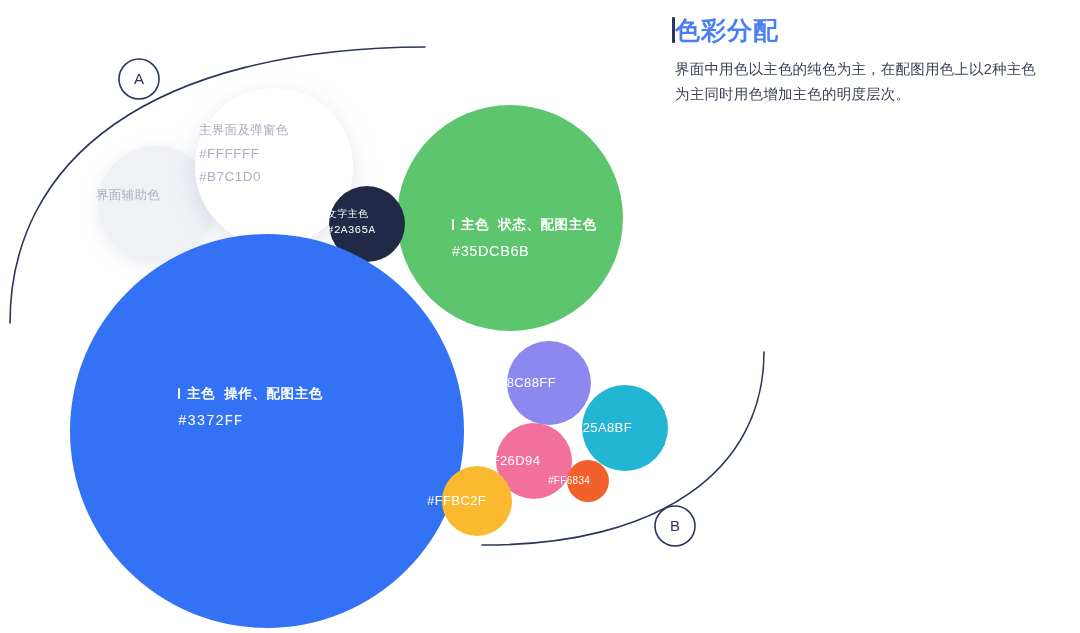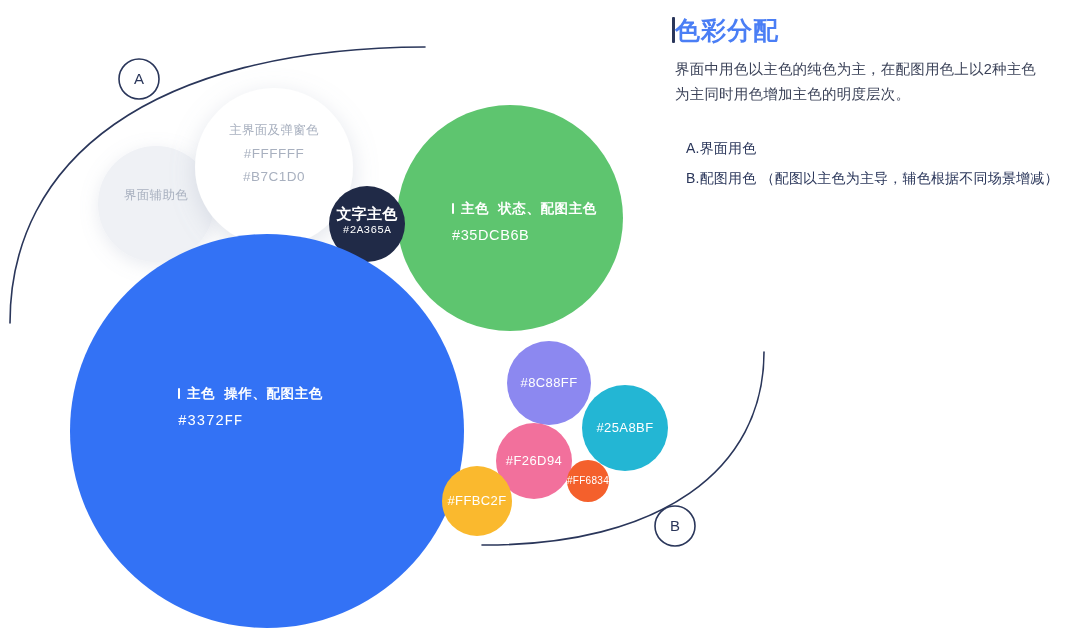--- a/index.html
+++ b/index.html
@@ -75,21 +75,21 @@
   }
 
   
   .lbl {
     position: absolute;
     white-space: nowrap;
   }
   .lbl .line {
     display: block;
   }
-  .lbl-center { text-align: center; }
+  .lbl-center { text-align: left; }
 
   .sw-title {
     font-size: 12.5px;
     line-height: 23px;
     letter-spacing: 0.3px;
   }
   .sw-hex {
     font-size: 13.5px;
     line-height: 23px;
     letter-spacing: 0.5px;
@@ -127,23 +127,23 @@
     font-size: 10px;
     line-height: 16px;
     letter-spacing: 0.3px;
   }
   .small-hex {
     font-size: 13px;
     line-height: 18px;
     letter-spacing: 0.4px;
   }
   .navy-t {
-    font-size: 15px;
+    font-size: 10px;
     line-height: 16px;
-    font-weight: bold;
+    font-weight: normal;
     letter-spacing: 0.3px;
   }
   .navy-h {
     font-size: 11px;
     line-height: 16px;
     letter-spacing: 0.3px;
     font-family: Liberation Mono, monospace;
   }
 
   .marker-letter {
@@ -209,21 +209,21 @@
     <span class="line sw-title">主界面及弹窗色</span>
     <span class="line sw-hex">#FFFFFF</span>
     <span class="line sw-hex">#B7C1D0</span>
   </div>
 
   <div class="lbl lbl-center ink-white" style="left:327px; top:206px; width:80px;">
     <span class="line navy-t">文字主色</span>
     <span class="line navy-h">#2A365A</span>
   </div>
 
-  <div class="lbl ink-white" style="left:452px; top:196px;">
+  <div class="lbl ink-white" style="left:452px; top:212px;">
     <span class="line big-title"><span class="tick"></span><span>主色</span><span class="gap"></span><span>状态、配图主色</span></span>
     <span class="line big-hex">#35DCB6B</span>
   </div>
 
   <div class="lbl ink-white" style="left:178px; top:382px;font-family:Liberation Mono, monospace;">
     <span class="line big-title"><span class="tick"></span><span>主色</span><span class="gap"></span><span>操作、配图主色</span></span>
     <span class="line big-hex">#3372FF</span>
   </div>
 
   <div class="lbl lbl-center ink-white" style="left:499px; top:374px; width:100px;">
@@ -245,19 +245,15 @@
   <div class="lbl lbl-center ink-white" style="left:427px; top:492px; width:100px;">
     <span class="line small-hex">#FFBC2F</span>
   </div>
 
   <div class="panel">
     <div class="title-row">
       <div class="title-bar"></div>
       <div class="panel-title">色彩分配</div>
     </div>
     <div class="panel-desc">界面中用色以主色的纯色为主，在配图用色上以2种主色为主同时用色增加主色的明度层次。</div>
-    <div class="panel-list">
-      <div class="panel-list-item">A.界面用色</div>
-      <div class="panel-list-item">B.配图用色 （配图以主色为主导，辅色根据不同场景增减）</div>
-    </div>
   </div>
 
 </div>
 
 </body></html>

